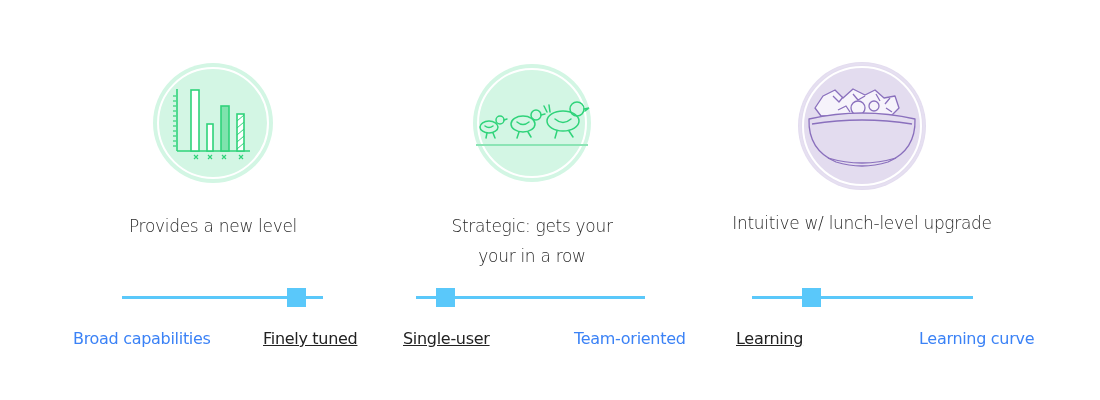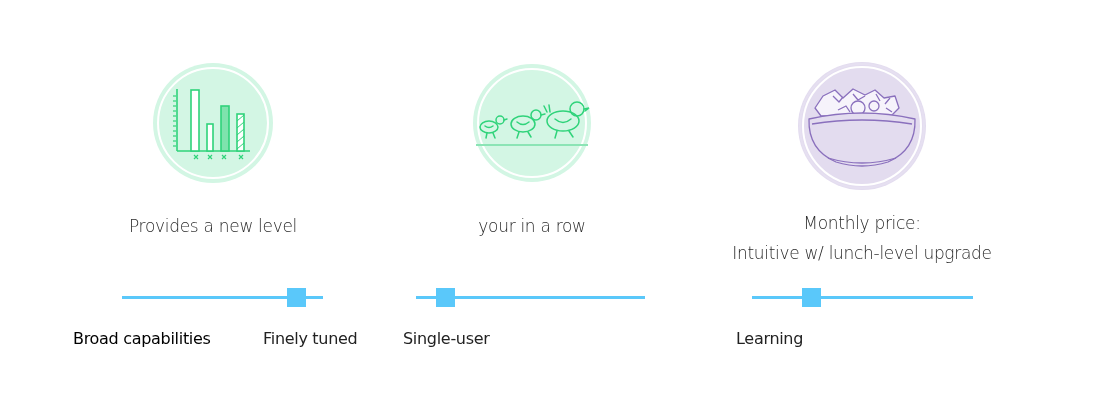--- a/index.html
+++ b/index.html
@@ -6,22 +6,22 @@
     body { width:1100px; height:400px; position:relative; overflow:hidden;
            font-family:"DejaVu Sans", sans-serif; }
     .card { position:absolute; top:16px; height:400px; }
     .icon-circle { position:absolute; border-radius:50%; }
     .icon-circle svg { position:absolute; left:0; top:0; }
     .title { position:absolute; text-align:center; font-size:17px; line-height:30px;
              color:#2b2b2b; font-weight:300; letter-spacing:-0.3px; white-space:nowrap; }
     .track { position:absolute; height:3px; background:#5ac8fa; }
     .thumb { position:absolute; width:19px; height:19px; background:#5ac8fa; cursor:pointer; }
     .label { position:absolute; font-size:16px; letter-spacing:-0.3px; white-space:nowrap; top:313px; }
-    .label.active { color:#222222; }
-    .label.inactive { color:#000000; }
+    .label.active { color:#222222;text-decoration:underline; }
+    .label.inactive { color:#3b82f6; }
   </style>
 </head>
 <body>
 
 <div class="card" style="left:0;width:1100px;">
   <div class="icon-circle" style="left:153px;top:47px;width:120px;height:120px;background:#d3f6e4;box-shadow:0 0 0 0 #fff;">
     <svg width="120" height="120" viewBox="0 0 120 120">
       <circle cx="60" cy="60" r="58" fill="none" stroke="#d3f6e4" stroke-width="2"></circle>
       <circle cx="60" cy="60" r="55" fill="none" stroke="#ffffff" stroke-width="2"></circle>
       <g stroke="#2fd37a" stroke-width="1.6" fill="none">
@@ -92,44 +92,46 @@
         <ellipse cx="90" cy="57" rx="16" ry="10"></ellipse>
         <circle cx="104" cy="45" r="7"></circle>
         <path d="M111 45 l5 -1 l-4 3"></path>
         <path d="M74 48 l-3 -6 M77 48 l-1 -7"></path>
         <path d="M84 67 l-2 7 M96 67 l4 6"></path>
         <path d="M82 55 q8 7 16 0"></path>
       </g>
     </svg>
   </div>
   <div class="title" style="left:432px;top:195px;width:200px;">
+    <div>Strategic: gets your</div>
     <div>your in a row</div>
   </div>
   <div class="track" style="left:416px;top:280px;width:229px;"></div>
   <div class="thumb" style="left:436px;top:272px;"></div>
   <div class="label active" style="left:403px;">Single-user</div>
+  <div class="label inactive" style="left:574px;">Team-oriented</div>
 </div>
 
 <div class="card" style="left:0;width:1100px;">
   <div class="icon-circle" style="left:798px;top:46px;width:128px;height:128px;background:#e3dcef;">
     <svg width="128" height="128" viewBox="0 0 128 128">
       <circle cx="64" cy="64" r="62" fill="none" stroke="#e6e0f1" stroke-width="2"></circle>
       <circle cx="64" cy="64" r="59" fill="none" stroke="#ffffff" stroke-width="2"></circle>
       <g stroke="#8a70bd" stroke-width="1.3" fill="none" stroke-linejoin="round">
         <path d="M25 34 l12 -6 l8 8 l10 -9 l12 6 l10 -5 l9 8 l11 -2 l4 12 l-8 8 l-70 0 l-6 -8 z" fill="#f6f3fb"></path>
         <path d="M35 34 l6 6 l4 -5 M55 32 l5 6 l7 -4 M78 32 l4 7 M92 36 l-5 6"></path>
         <circle cx="60" cy="46" r="7"></circle>
         <circle cx="76" cy="44" r="5"></circle>
         <path d="M40 48 l8 -4 l4 6 M88 46 l6 4"></path>
         <path d="M11 57 Q64 45 117 57 Q118 88 90 100 Q64 108 38 100 Q10 88 11 57 Z" fill="#e3dcef"></path>
         <path d="M14 62 Q64 54 114 62"></path>
         <path d="M30 96 Q64 106 98 96"></path>
       </g>
     </svg>
   </div>
   <div class="title" style="left:712px;top:192px;width:300px;">
-    <div>Monthly price:</div>
     <div>Intuitive w/ lunch-level upgrade</div>
   </div>
   <div class="track" style="left:752px;top:280px;width:221px;"></div>
   <div class="thumb" style="left:802px;top:272px;"></div>
   <div class="label active" style="left:736px;">Learning</div>
+  <div class="label inactive" style="left:919px;">Learning curve</div>
 </div>
 
 </body></html>

